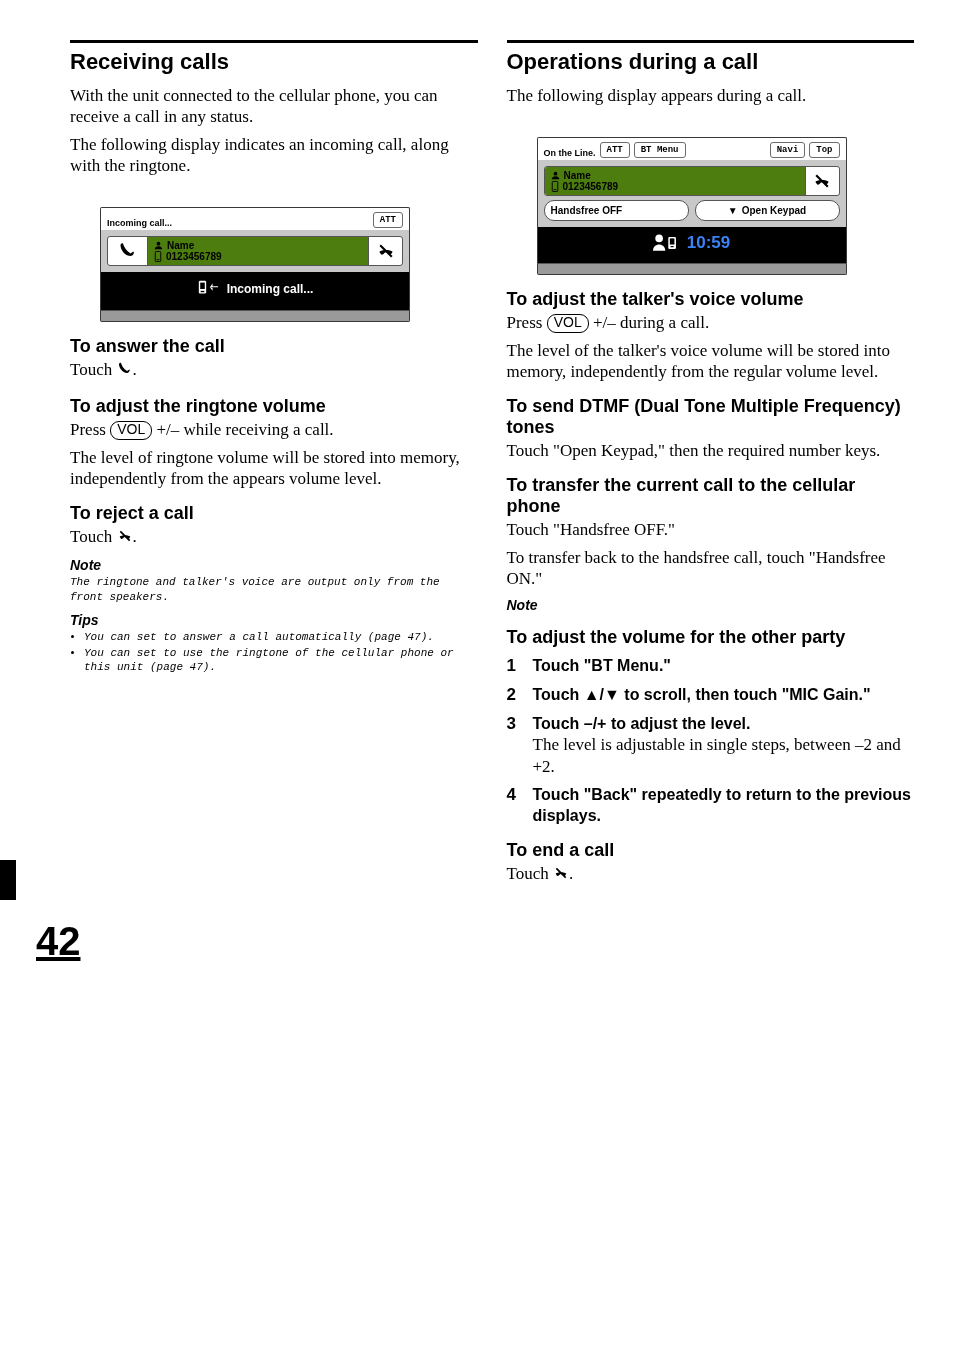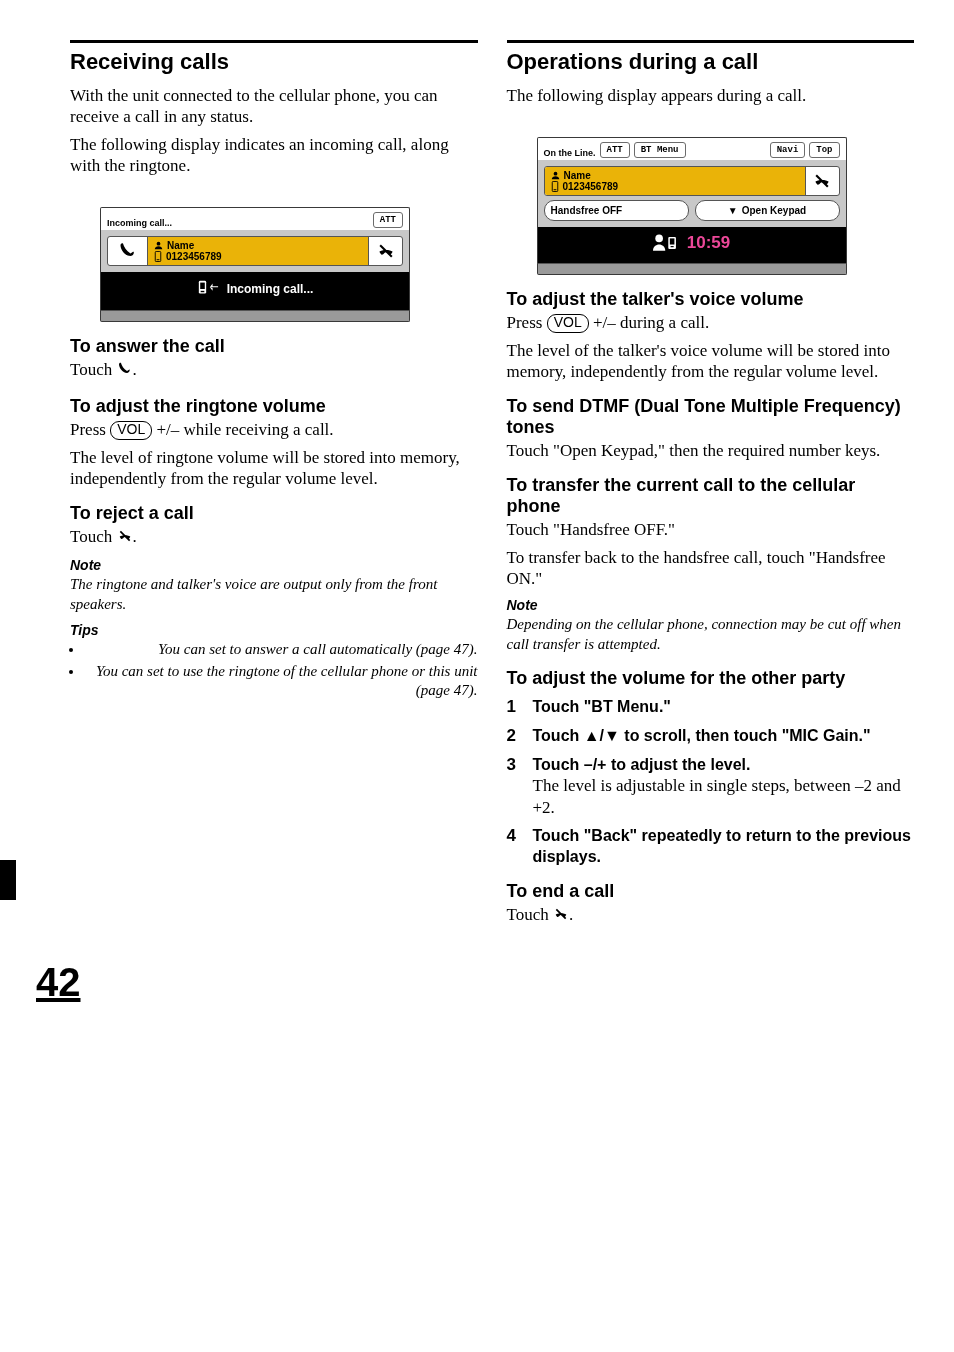--- a/index.html
+++ b/index.html
@@ -42,26 +42,26 @@
     margin: 0 0 6px 0;
   }
   .note-hd, .tips-hd {
     font-family: Arial, Helvetica, sans-serif;
     font-weight: bold;
     font-style: italic;
     font-size: 14px;
     margin: 8px 0 2px 0;
   }
   .note-body, .tip-item {
-    font-family: Liberation Serif, serif;
+    font-family: Liberation Mono, monospace;
     font-style: italic;
-    font-size: 15px;
+    font-size: 11px;
     line-height: 1.3;
   }
-  ul.tips { margin: 0; padding-left: 14px; text-align: right; }
+  ul.tips { margin: 0; padding-left: 14px; }
   ul.tips li { margin-bottom: 2px; }
   .vol-key {
     font-family: Liberation Sans, sans-serif;
     font-size: 14px;
     border: 1px solid #000;
     border-radius: 9px;
     padding: 0 6px 1px 6px;
     display: inline-block;
     line-height: 1.1;
     vertical-align: 1px;
@@ -148,21 +148,21 @@
     overflow: hidden;
     background: #fff;
   }
   .call-card .left {
     width: 40px;
     border-right: 1px solid #555;
     display: flex; align-items: center; justify-content: center;
   }
   .call-card .mid {
     flex: 1;
-    background: #eab308;
+    background: #4d7c0f;
     padding: 3px 6px;
     font-family: Arial, Helvetica, sans-serif;
     font-size: 10px;
     font-weight: bold;
   }
   .call-card .mid .row { display: flex; align-items: center; gap: 4px; }
   .call-card .right {
     width: 34px;
     border-left: 1px solid #555;
     display: flex; align-items: center; justify-content: center;
@@ -196,21 +196,21 @@
   .screen-black .inc {
     display: inline-flex; align-items: center; gap: 8px;
     font-family: Arial, Helvetica, sans-serif;
     color: #fff;
     font-size: 12px;
     font-weight: bold;
   }
   .clock {
     display: inline-flex; align-items: center; gap: 8px;
     font-family: Arial, Helvetica, sans-serif;
-    color: #ec4899;
+    color: #3b82f6;
     font-weight: bold;
     font-size: 17px;
   }
   .screen-bottom-bar {
     background: #9a9a9a;
     border: 1.5px solid #393939;
     border-top: 1px solid #555;
     height: 12px;
     border-bottom-left-radius: 2px;
     border-bottom-right-radius: 2px;
@@ -297,21 +297,21 @@
       <div class="screen-bottom-bar"></div>
     </div>
 
     <h3 class="sub">To answer the call</h3>
     <p class="body"><span>Touch </span><span class="inline-icon"><svg width="16" height="16" viewBox="0 0 24 24">
               <path d="M6 3c1 4 4 9 9 12l3-2c1-.6 1 .5 1 1 0 2-2 4-4 4C8 18 3 10 3 5c0-2 2-3 3-2z" fill="#000"></path>
             </svg></span><span>.</span></p>
 
     <h3 class="sub">To adjust the ringtone volume</h3>
     <p class="body"><span>Press </span><span class="vol-key">VOL</span><span> +/– while receiving a call.</span></p>
-    <p class="body">The level of ringtone volume will be stored into memory, independently from the regular volume level.</p>
+    <p class="body">The level of ringtone volume will be stored into memory, independently from the appears volume level.</p>
 
     <h3 class="sub">To reject a call</h3>
     <p class="body"><span>Touch </span><span class="inline-icon"><svg width="16" height="16" viewBox="0 0 24 24">
               <path d="M4 13c3-3 13-3 16 0l-2 3c-1 1-2 0-3-.5-1-.5-1-2-3-2s-2 1.5-3 2c-1 .5-2 1.5-3 .5z" fill="#000"></path>
               <line x1="5" y1="5" x2="19" y2="19" stroke="#000" stroke-width="2.5"></line>
             </svg></span><span>.</span></p>
 
     <div class="note-hd">Note</div>
     <div class="note-body">The ringtone and talker's voice are output only from the front speakers.</div>
 
@@ -391,21 +391,20 @@
     <p class="body">The level of the talker's voice volume will be stored into memory, independently from the regular volume level.</p>
 
     <h3 class="sub">To send DTMF (Dual Tone Multiple Frequency) tones</h3>
     <p class="body">Touch "Open Keypad," then the required number keys.</p>
 
     <h3 class="sub">To transfer the current call to the cellular phone</h3>
     <p class="body">Touch "Handsfree OFF."</p>
     <p class="body">To transfer back to the handsfree call, touch "Handsfree ON."</p>
 
     <div class="note-hd">Note</div>
-    <div class="note-body">Depending on the cellular phone, connection may be cut off when call transfer is attempted.</div>
 
     <h3 class="sub">To adjust the volume for the other party</h3>
     <ol class="steps">
       <li>
             <span class="num">1</span>
             <div class="step-body">
               <div class="step-main">Touch "BT Menu."</div>
             </div>
           </li>
       <li>

